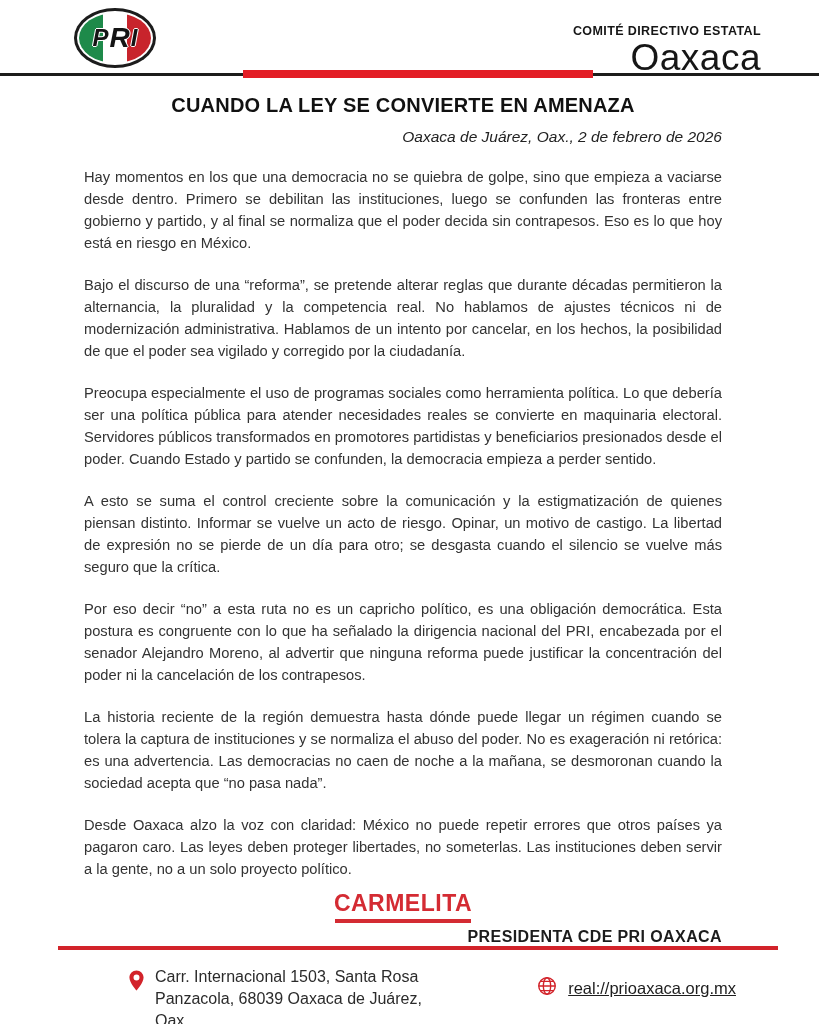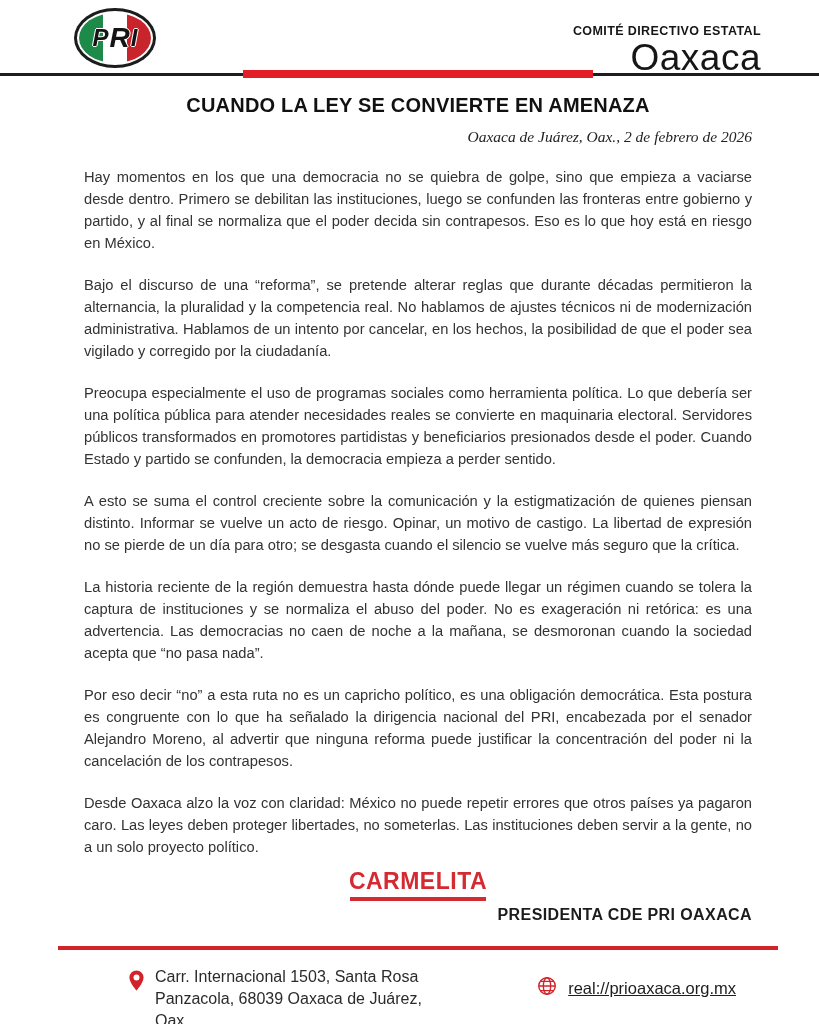--- a/index.html
+++ b/index.html
@@ -34,25 +34,25 @@
   .committee { font-size:12.5px; font-weight:bold; letter-spacing:0.4px;margin-top:8px; }
   .state-name { font-size:37px; font-weight:normal; letter-spacing:0.5px;
                 line-height:1.0; margin-top:1px; }
 
   
   .top-divider { position:absolute; left:0; top:70px; width:819px; height:9px; }
   .top-divider .black-line { position:absolute; left:0; right:0; top:3px; height:3px; background:#1d1d1b; }
   .top-divider .red-bar { position:absolute; left:243px; top:0; width:350px; height:8px; background:#e31e26; }
 
   
-  .content { padding:24px 67px 0 84px; }
+  .content { padding:24px 97px 0 84px; }
   .doc-title { text-align:center; font-size:20px; font-weight:bold; color:#111;
                letter-spacing:0.2px; }
   .dateline { text-align:right; font-style:italic; font-size:15.5px; color:#222;
-              margin-top:11px; margin-bottom:11px;font-family:Liberation Serif, serif; }
+              margin-top:11px; margin-bottom:11px; }
   .content p { font-size:14.7px; line-height:22px; text-align:justify;
                color:#333; margin-bottom:10px;margin-top:20px; }
 
   
   .signature { text-align:center; margin-top:8px; }
   .sig-first { color:#d42b33; font-size:23px; font-weight:bold; letter-spacing:0.5px; }
   .sig-last  { font-family:"DejaVu Serif","Liberation Serif",serif; font-style:italic;
                font-size:27px; color:#2a2a2a; margin-top:-7px; }
   .sig-line  { width:136px; height:4px; background:#d42b33; margin:2px auto 5px auto; }
   .sig-role  { font-size:16px; font-weight:bold; color:#1c1c1c; letter-spacing:0.4px;text-align:right; }
@@ -99,22 +99,22 @@
   </div>
 
   <div class="content">
     <div class="doc-title">CUANDO LA LEY SE CONVIERTE EN AMENAZA</div>
     <div class="dateline">Oaxaca de Juárez, Oax., 2 de febrero de 2026</div>
 
     <p>Hay momentos en los que una democracia no se quiebra de golpe, sino que empieza a vaciarse desde dentro. Primero se debilitan las instituciones, luego se confunden las fronteras entre gobierno y partido, y al final se normaliza que el poder decida sin contrapesos. Eso es lo que hoy está en riesgo en México.</p>
     <p>Bajo el discurso de una “reforma”, se pretende alterar reglas que durante décadas permitieron la alternancia, la pluralidad y la competencia real. No hablamos de ajustes técnicos ni de modernización administrativa. Hablamos de un intento por cancelar, en los hechos, la posibilidad de que el poder sea vigilado y corregido por la ciudadanía.</p>
     <p>Preocupa especialmente el uso de programas sociales como herramienta política. Lo que debería ser una política pública para atender necesidades reales se convierte en maquinaria electoral. Servidores públicos transformados en promotores partidistas y beneficiarios presionados desde el poder. Cuando Estado y partido se confunden, la democracia empieza a perder sentido.</p>
     <p>A esto se suma el control creciente sobre la comunicación y la estigmatización de quienes piensan distinto. Informar se vuelve un acto de riesgo. Opinar, un motivo de castigo. La libertad de expresión no se pierde de un día para otro; se desgasta cuando el silencio se vuelve más seguro que la crítica.</p>
+    <p>Por eso decir “no” a esta ruta no es un capricho político, es una obligación democrática. Esta postura es congruente con lo que ha señalado la dirigencia nacional del PRI, encabezada por el senador Alejandro Moreno, al advertir que ninguna reforma puede justificar la concentración del poder ni la cancelación de los contrapesos.</p>
     <p>La historia reciente de la región demuestra hasta dónde puede llegar un régimen cuando se tolera la captura de instituciones y se normaliza el abuso del poder. No es exageración ni retórica: es una advertencia. Las democracias no caen de noche a la mañana, se desmoronan cuando la sociedad acepta que “no pasa nada”.</p>
-    <p>Por eso decir “no” a esta ruta no es un capricho político, es una obligación democrática. Esta postura es congruente con lo que ha señalado la dirigencia nacional del PRI, encabezada por el senador Alejandro Moreno, al advertir que ninguna reforma puede justificar la concentración del poder ni la cancelación de los contrapesos.</p>
     <p>Desde Oaxaca alzo la voz con claridad: México no puede repetir errores que otros países ya pagaron caro. Las leyes deben proteger libertades, no someterlas. Las instituciones deben servir a la gente, no a un solo proyecto político.</p>
 
     <div class="signature">
       <div class="sig-first">CARMELITA</div>
       <div class="sig-line"></div>
       <div class="sig-role">PRESIDENTA CDE PRI OAXACA</div>
     </div>
   </div>
 
   <div class="footer">

